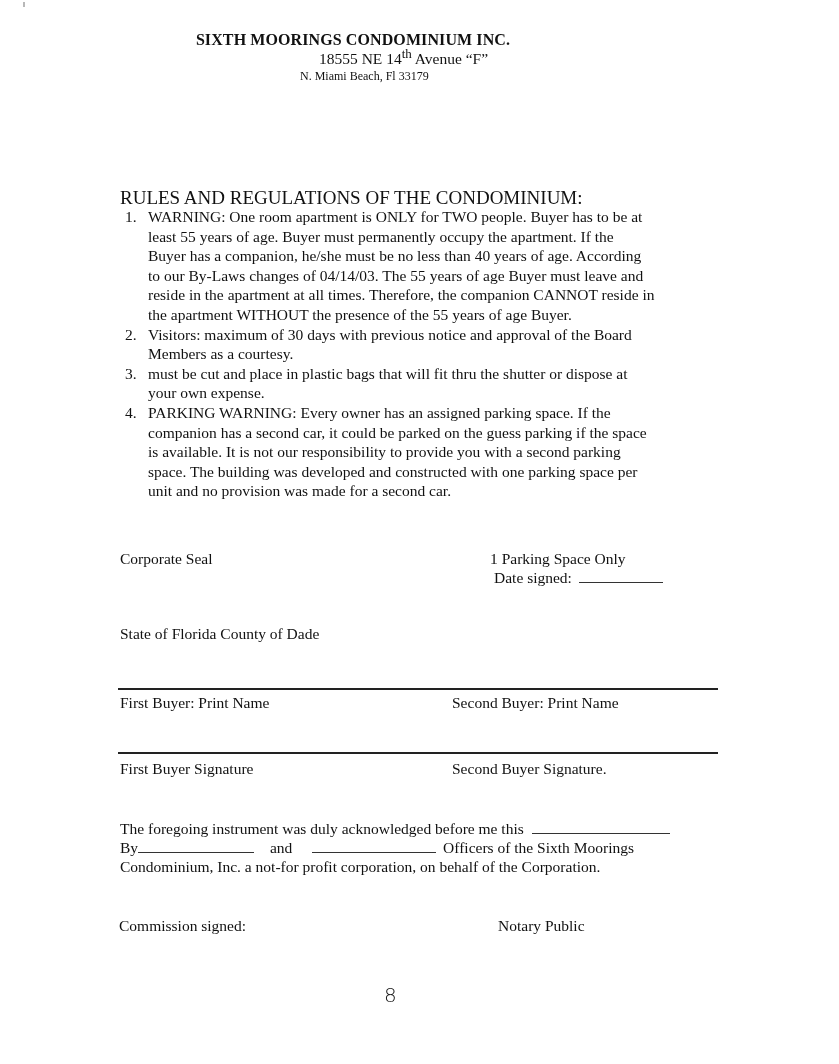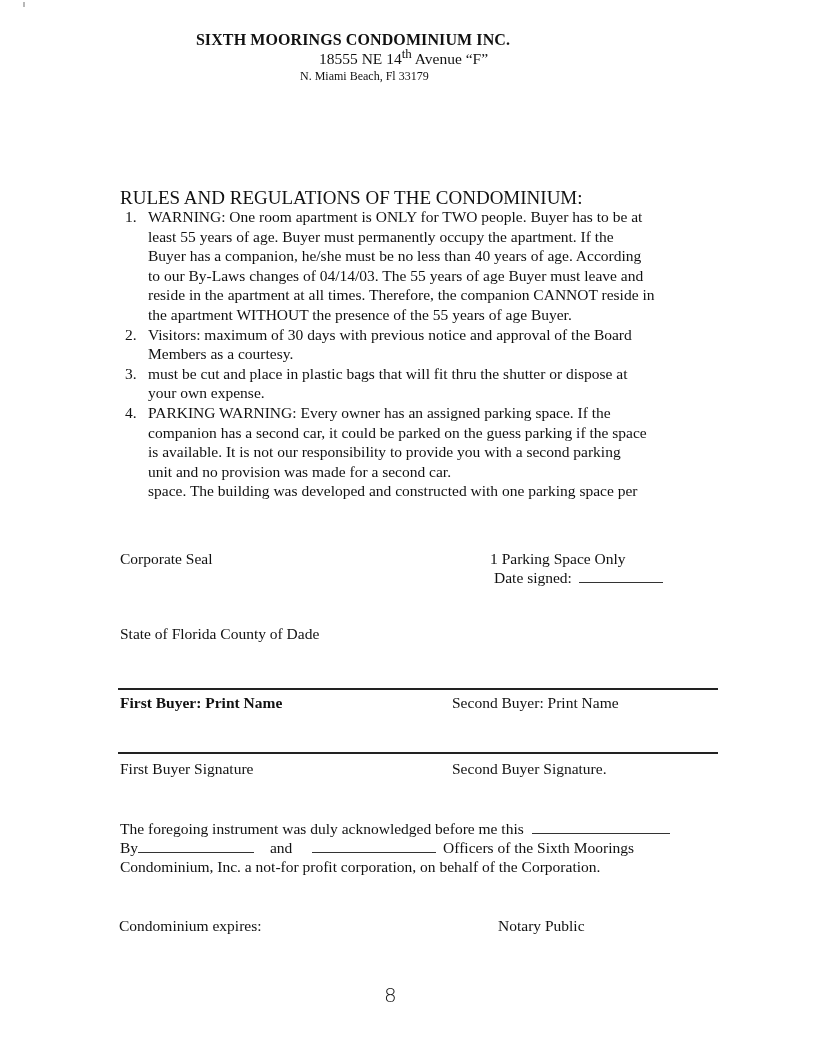--- a/index.html
+++ b/index.html
@@ -85,51 +85,51 @@
       <span class="ln">must be cut and place in plastic bags that will fit thru the shutter or dispose at</span>
       <span class="ln">your own expense.</span>
     </span>
   </li>
   <li class="rule">
     <span class="rule-num">4.</span>
     <span class="rule-text">
       <span class="ln">PARKING WARNING:  Every owner has an assigned parking space.  If the</span>
       <span class="ln">companion has a second car, it could be parked on the guess parking if the space</span>
       <span class="ln">is available.  It is not our responsibility to provide you with a second parking</span>
+      <span class="ln">space.  The building was developed and constructed with one parking space per</span>
       <span class="ln">unit and no provision was made for a second car.</span>
-      <span class="ln">space.  The building was developed and constructed with one parking space per</span>
     </span>
   </li>
 </ol>
 
 <div class="abs" style="left:120px; top:550px;">Corporate Seal</div>
 <div class="abs" style="left:490px; top:550px;">1 Parking Space Only</div>
 <div class="abs" style="left:494px; top:569px;">
   <span>Date signed:</span>
   <span class="blank" style="width:84px; margin-left:3px;"></span>
 </div>
 
 <div class="abs" style="left:120px; top:625px;">State of Florida County of Dade</div>
 
 <div class="sig-line" style="top:688px;"></div>
-<div class="abs" style="left:120px; top:694px;font-weight:bold;">First Buyer: Print Name</div>
+<div class="abs" style="left:120px; top:694px;">First Buyer: Print Name</div>
 <div class="abs" style="left:452px; top:694px;">Second Buyer: Print Name</div>
 
 <div class="sig-line" style="top:752px;"></div>
 <div class="abs" style="left:120px; top:760px;">First Buyer Signature</div>
 <div class="abs" style="left:452px; top:760px;">Second Buyer Signature.</div>
 
 <div class="abs" style="left:120px; top:820px;">
   <span>The foregoing instrument was duly acknowledged before me this</span>
   <span class="blank" style="width:138px; margin-left:4px;"></span>
 </div>
 <div class="abs" style="left:120px; top:839px;">
   <span>By</span><span class="blank" style="width:116px;"></span>
   <span style="margin-left:12px;">and</span>
   <span class="blank" style="width:124px; margin-left:16px;"></span>
   <span style="margin-left:3px;">Officers of the Sixth Moorings</span>
 </div>
 <div class="abs" style="left:120px; top:858px;font-family:Liberation Serif, serif;">Condominium, Inc. a not-for profit corporation, on behalf of the Corporation.</div>
 
-<div class="abs" style="left:119px; top:917px;">Condominium expires:</div>
+<div class="abs" style="left:119px; top:917px;">Commission signed:</div>
 <div class="abs" style="left:498px; top:917px;">Notary Public</div>
 
 <div class="abs page-num">8</div>
 
 </body></html>

